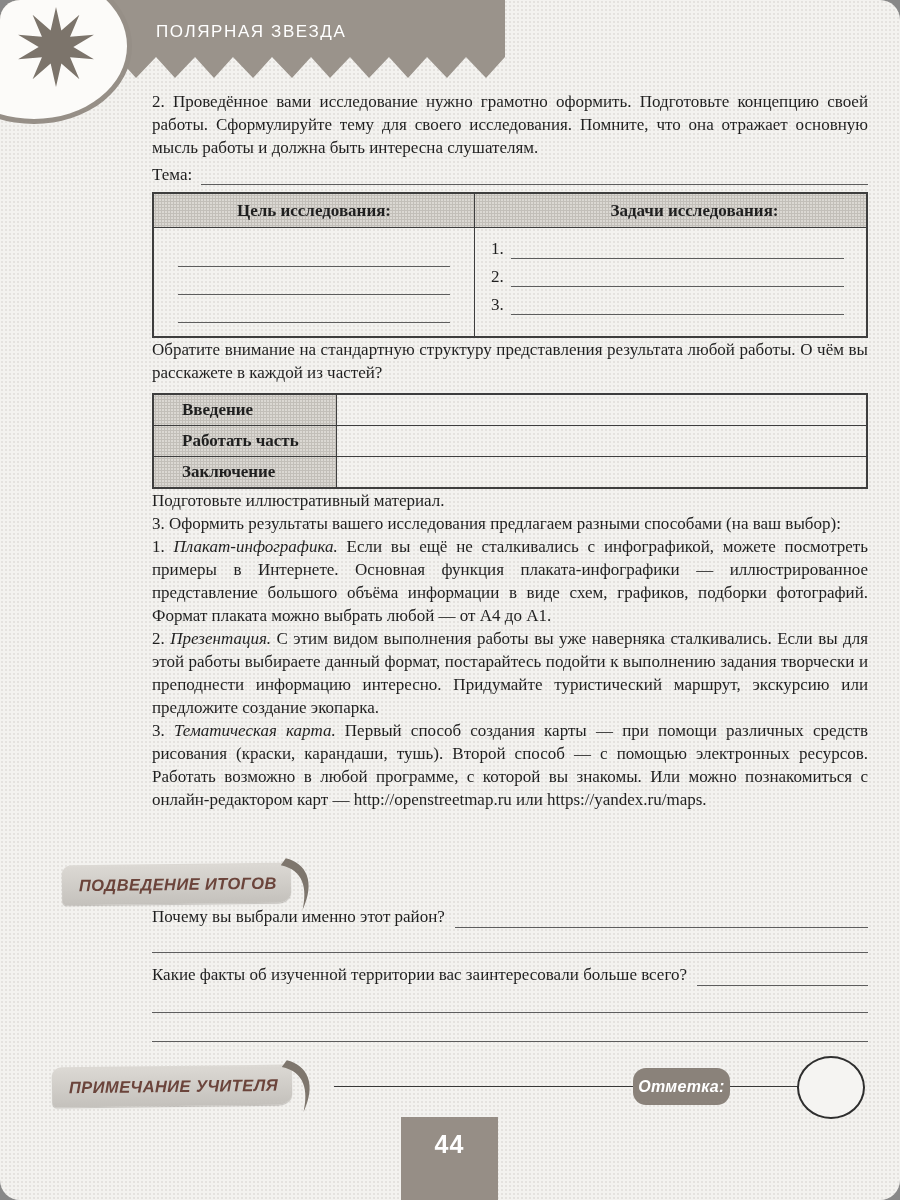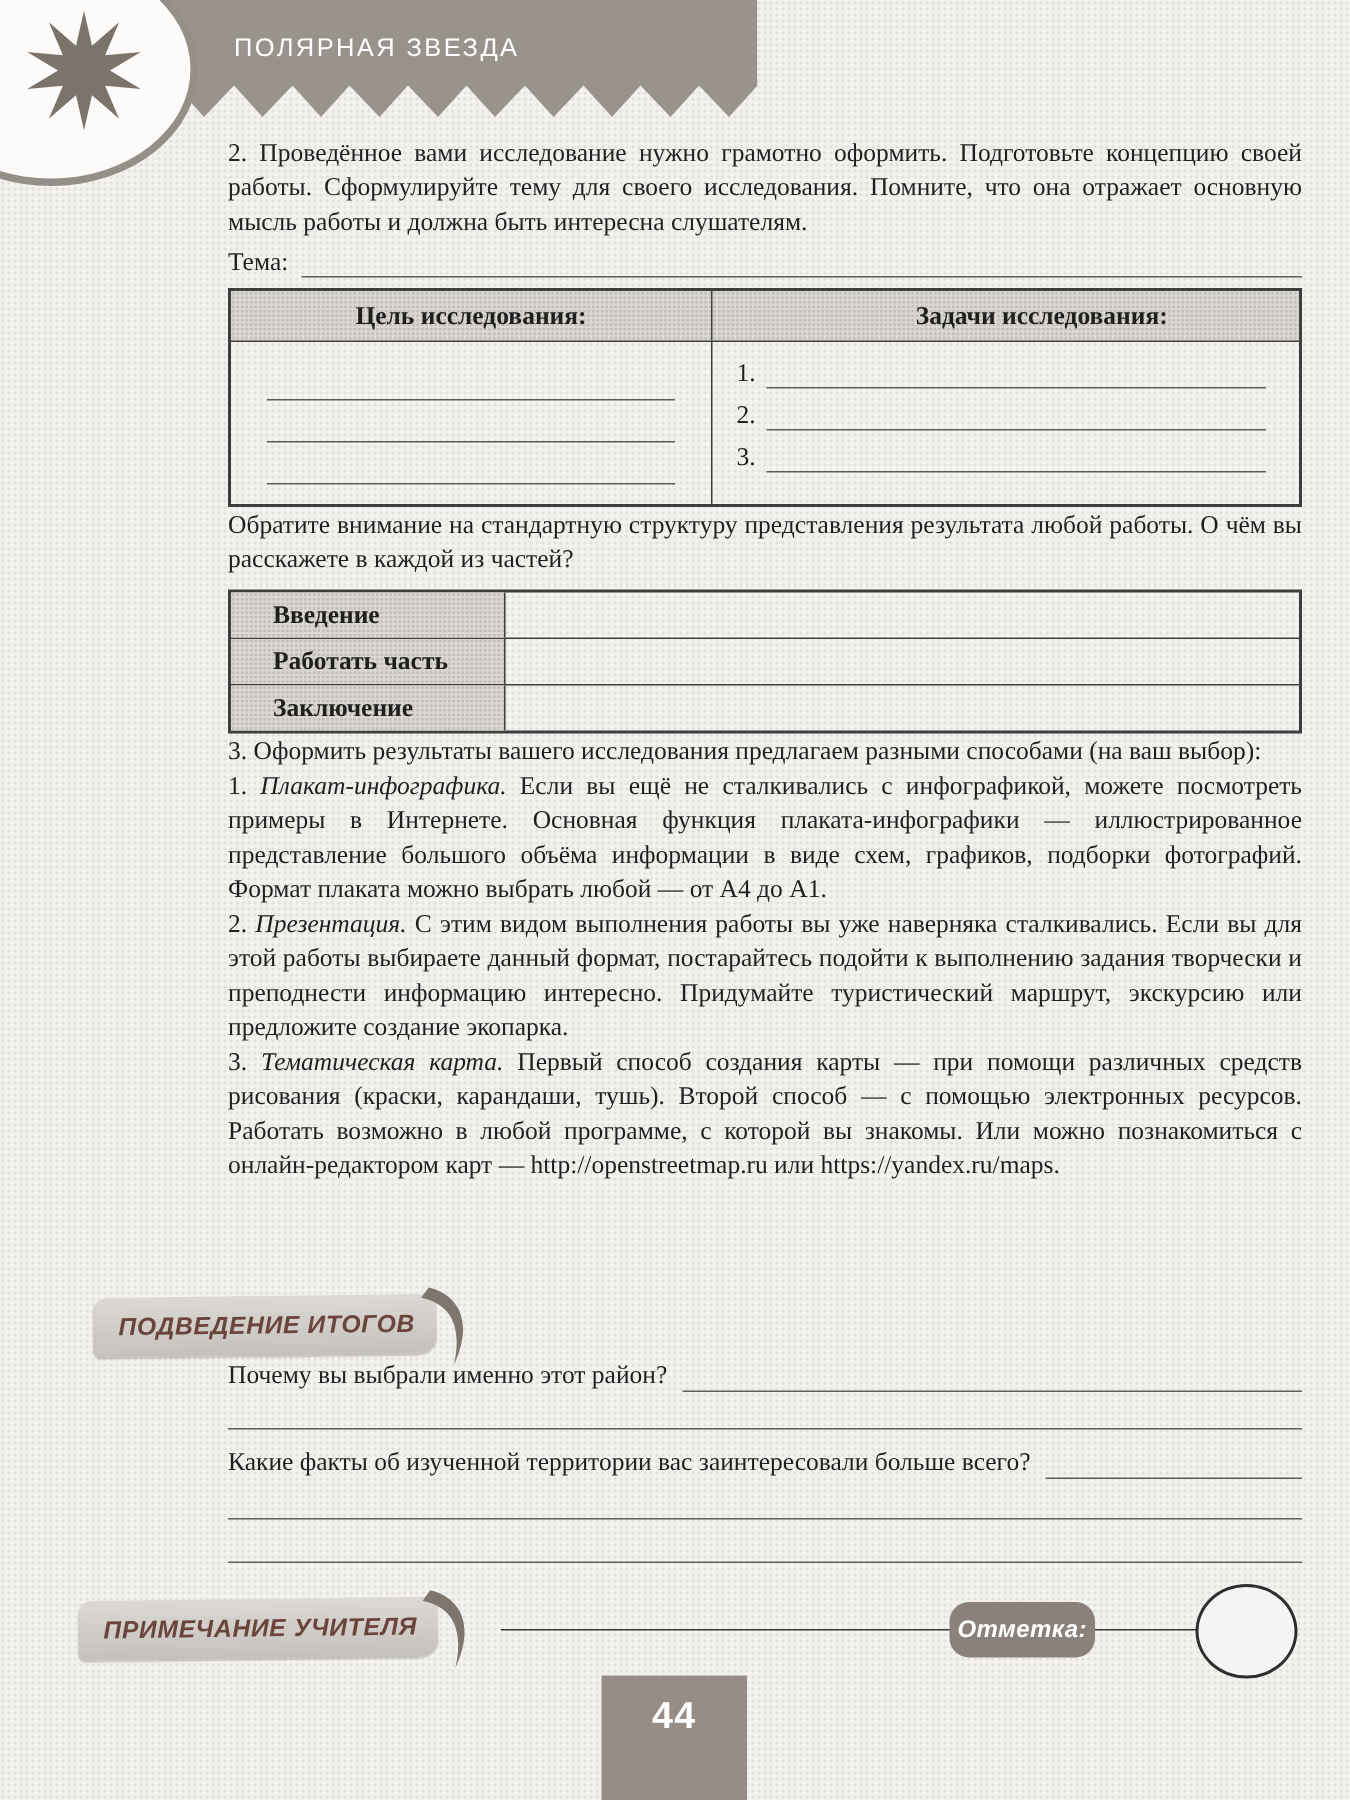--- a/index.html
+++ b/index.html
@@ -4,20 +4,21 @@
 <style>
   html,body { margin:0; padding:0; background:#888; }
   .page {
     position:relative; width:900px; height:1200px; margin:0 auto;
     background-color:#f3f2ef;
     background-image:radial-gradient(rgba(150,143,135,0.16) 1px, rgba(0,0,0,0) 1.15px);
     background-size:4px 4px;
     overflow:hidden;
     font-family:"Liberation Serif", serif;
     color:#1f1f1f;
+    border-radius:20px;
   }
 
   
   .band {
     position:absolute; left:0; top:0; width:505px; height:78px;
     background:#9a938b;
     clip-path:polygon(0 0,505px 0,505px 57px,486px 78px,466px 57px,447px 78px,427px 57px,
       408px 78px,389px 57px,369px 78px,350px 57px,330px 78px,311px 57px,292px 78px,
       272px 57px,253px 78px,233px 57px,214px 78px,195px 57px,175px 78px,156px 57px,
       136px 78px,117px 57px,98px 78px,78px 57px,59px 78px,39px 57px,20px 78px,0 57px);
@@ -187,20 +188,21 @@
       <div class="t2-row">
         <div class="t2-label graybg">Работать часть</div>
         <div class="t2-answer"></div>
       </div>
       <div class="t2-row">
         <div class="t2-label graybg">Заключение</div>
         <div class="t2-answer"></div>
       </div>
     </div>
 
+    <p class="mt8">Подготовьте иллюстративный материал.</p>
 
     <p class="mt5">3. Оформить результаты вашего исследования предлагаем разными способами (на ваш выбор):</p>
 
     <p class="opt"><span>1.</span> <span class="title">Плакат-инфографика.</span> <span>Если вы ещё не сталкивались с инфографикой, можете посмотреть примеры в Интернете. Основная функция плаката-инфографики — иллюстрированное представление большого объёма информации в виде схем, графиков, подборки фотографий. Формат плаката можно выбрать любой — от А4 до А1.</span></p>
 
     <p class="opt"><span>2.</span> <span class="title">Презентация.</span> <span>С этим видом выполнения работы вы уже наверняка сталкивались. Если вы для этой работы выбираете данный формат, постарайтесь подойти к выполнению задания творчески и преподнести информацию интересно. Придумайте туристический маршрут, экскурсию или предложите создание экопарка.</span></p>
 
     <p class="opt"><span>3.</span> <span class="title">Тематическая карта.</span> <span>Первый способ создания карты — при помощи различных средств рисования (краски, карандаши, тушь). Второй способ — с помощью электронных ресурсов. Работать возможно в любой программе, с которой вы знакомы. Или можно познакомиться с онлайн-редактором карт — http://openstreetmap.ru или https://yandex.ru/maps.</span></p>
 
   </div>

